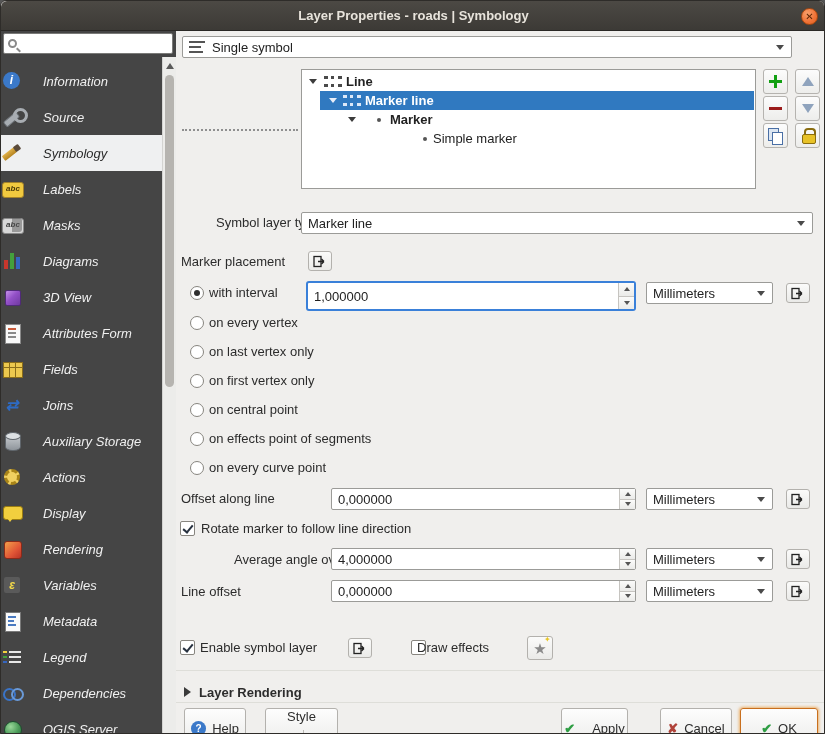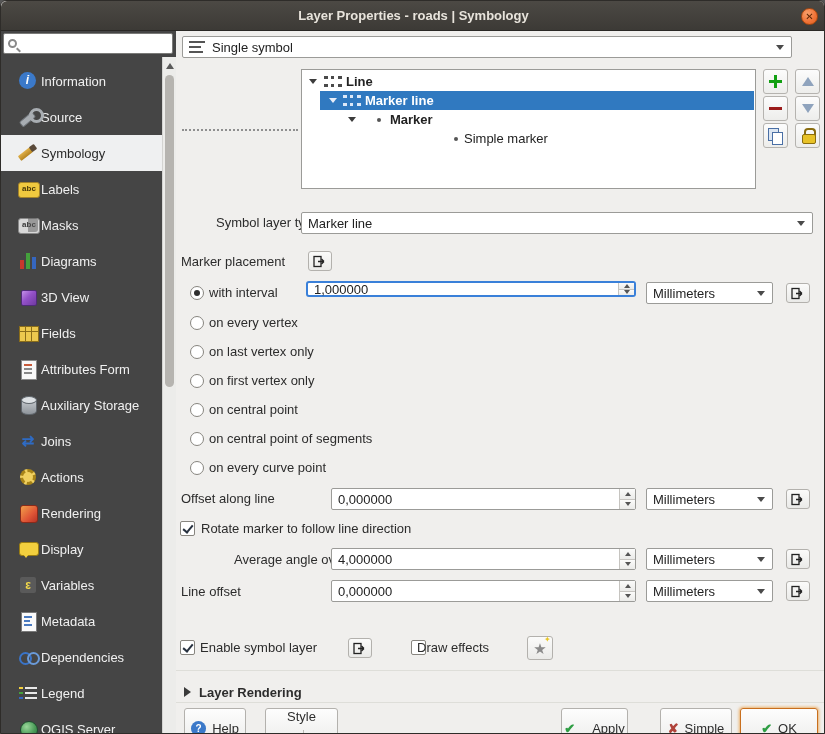--- a/index.html
+++ b/index.html
@@ -21,22 +21,22 @@
 
   
   .sidebar { position:absolute; left:0; top:30px; width:175px; height:704px; background:#454545; overflow:hidden; }
   .search-box { position:absolute; left:2px; top:2px; width:170px; height:21px; background:#fff;
                 border:1px solid #7a7a78; border-radius:2px; display:flex; align-items:center; padding:0 4px; gap:4px; }
   .mag { width:9px; height:9px; border:2px solid #8a8a8a; border-radius:50%; position:relative; flex:0 0 9px; }
   .mag::after { content:""; position:absolute; width:5px; height:2px; background:#8a8a8a; transform:rotate(45deg); left:6px; top:8px; }
   .search-input { flex:1; border:none; outline:none; font-size:12px; min-width:0; font-family:"Liberation Sans",sans-serif; }
 
   .nav { position:absolute; left:0; top:32px; width:161px; }
-  .nav-item { height:36px; display:flex; align-items:center; padding-left:16px; gap:2px;
-              color:#f0f0f0; font-size:13px; cursor:pointer; white-space:nowrap; }
+  .nav-item { height:36px; display:flex; align-items:center; padding-left:0; gap:20px;
+              color:#f0f0f0; font-size:13px; cursor:pointer; white-space:nowrap;font-style:italic; }
   .nav-item.selected { background:#eff0f1; color:#2a2a2a; }
   .nav-icon { position:relative; width:22px; height:22px; flex:0 0 22px; }
   .nav-icon::before, .nav-icon::after { position:absolute; display:block; }
 
   .ic-info::before { content:"i"; left:2px; top:2px; width:17px; height:17px; border-radius:50%; background:#3b79c9;
        color:#fff; font-style:italic; font-weight:bold; font-size:12px; line-height:17px; text-align:center; }
   .ic-source::before { content:""; left:2px; top:10px; width:15px; height:5px; background:#a8adb2; border:1px solid #70757a; border-radius:2px; transform:rotate(-40deg); }
   .ic-source::after { content:""; left:12px; top:2px; width:9px; height:9px; border:3px solid #a8adb2; border-radius:50%; }
   .ic-symbology::before { content:""; left:1px; top:9px; width:15px; height:6px; background:linear-gradient(#e0b14a,#b5831f); border-radius:1px; transform:rotate(-38deg); }
   .ic-symbology::after { content:""; left:13px; top:3px; width:6px; height:6px; background:#5a4a3a; transform:rotate(-38deg); border-radius:1px; }
@@ -202,62 +202,62 @@
       </div>
       <div class="nav-item">
         <span class="nav-icon ic-diagrams"></span>
         <span>Diagrams</span>
       </div>
       <div class="nav-item">
         <span class="nav-icon ic-3dview"></span>
         <span>3D View</span>
       </div>
       <div class="nav-item">
+        <span class="nav-icon ic-attrform"></span>
+        <span>Attributes Form</span>
+      </div>
+      <div class="nav-item">
         <span class="nav-icon ic-fields"></span>
         <span>Fields</span>
       </div>
       <div class="nav-item">
-        <span class="nav-icon ic-attrform"></span>
-        <span>Attributes Form</span>
+        <span class="nav-icon ic-joins"></span>
+        <span>Joins</span>
       </div>
       <div class="nav-item">
         <span class="nav-icon ic-auxstorage"></span>
         <span>Auxiliary Storage</span>
       </div>
       <div class="nav-item">
-        <span class="nav-icon ic-joins"></span>
-        <span>Joins</span>
-      </div>
-      <div class="nav-item">
         <span class="nav-icon ic-actions"></span>
         <span>Actions</span>
       </div>
       <div class="nav-item">
+        <span class="nav-icon ic-display"></span>
+        <span>Display</span>
+      </div>
+      <div class="nav-item">
         <span class="nav-icon ic-rendering"></span>
         <span>Rendering</span>
       </div>
       <div class="nav-item">
-        <span class="nav-icon ic-display"></span>
-        <span>Display</span>
-      </div>
-      <div class="nav-item">
         <span class="nav-icon ic-variables"></span>
         <span>Variables</span>
       </div>
       <div class="nav-item">
         <span class="nav-icon ic-metadata"></span>
         <span>Metadata</span>
       </div>
       <div class="nav-item">
+        <span class="nav-icon ic-legend"></span>
+        <span>Legend</span>
+      </div>
+      <div class="nav-item">
         <span class="nav-icon ic-dependencies"></span>
         <span>Dependencies</span>
-      </div>
-      <div class="nav-item">
-        <span class="nav-icon ic-legend"></span>
-        <span>Legend</span>
       </div>
       <div class="nav-item">
         <span class="nav-icon ic-qgisserver"></span>
         <span>QGIS Server</span>
       </div>
     </div>
     <div class="v-scroll">
       <span class="arrow-up"></span>
       <span class="thumb"></span>
     </div>
@@ -278,21 +278,21 @@
     <div class="trow selected" style="top:21px;">
       <span class="exp" style="left:9px;"></span>
       <span class="dash-ic" style="left:23px;"></span>
       <span class="tlabel b" style="left:45px;">Marker line</span>
     </div>
     <div class="trow" style="top:40px;">
       <span class="exp" style="left:46px;"></span>
       <span class="tdot" style="left:75px;"></span>
       <span class="tlabel b" style="left:88px;">Marker</span>
     </div>
-    <div class="trow" style="top:59px;margin-left:31px;">
+    <div class="trow" style="top:59px;">
       <span class="tdot" style="left:121px;"></span>
       <span class="tlabel" style="left:131px;">Simple marker</span>
     </div>
   </div>
 
   <div class="mini-btn" style="left:762px; top:68px;">
       <span class="plus-g"></span>
     </div>
   <div class="mini-btn" style="left:794px; top:68px;">
       <span class="up-g"></span>
@@ -321,21 +321,21 @@
   <span class="label" style="left:180px; top:253px;">Marker placement</span>
   <div class="dd-btn" style="left:307px; top:250px;">
     <svg width="14" height="13" viewBox="0 0 14 13">
         <rect x="1" y="1.5" width="7" height="10" fill="none" stroke="#222" stroke-width="1.3"></rect>
         <path d="M5 6.5 h6 M11 6.5 l-2.5 -2.5 M11 6.5 l-2.5 2.5" stroke="#222" stroke-width="1.3" fill="none"></path>
       </svg>
   </div>
 
   <span class="radio on" style="left:189px; top:285px;"></span>
   <span class="label" style="left:208px; top:284px;">with interval</span>
-  <div class="spin focused" style="left:305px; top:280px; width:330px; height:16px;">
+  <div class="spin focused" style="left:305px; top:280px; width:330px; height:30px;">
     <div class="val">1,000000</div>
     <div class="btns">
       <div class="up">
           <span class="tri-u"></span>
         </div>
       <div>
           <span class="tri-d"></span>
         </div>
     </div>
   </div>
@@ -356,21 +356,21 @@
   <span class="radio" style="left:189px; top:344px;"></span>
   <span class="label" style="left:208px; top:343px;">on last vertex only</span>
 
   <span class="radio" style="left:189px; top:373px;"></span>
   <span class="label" style="left:208px; top:372px;">on first vertex only</span>
 
   <span class="radio" style="left:189px; top:402px;"></span>
   <span class="label" style="left:208px; top:401px;">on central point</span>
 
   <span class="radio" style="left:189px; top:431px;"></span>
-  <span class="label" style="left:208px; top:430px;">on central point of segments</span>
+  <span class="label" style="left:208px; top:430px;">on effects point of segments</span>
 
   <span class="radio" style="left:189px; top:460px;"></span>
   <span class="label" style="left:208px; top:459px;">on every curve point</span>
 
   <span class="label" style="left:180px; top:490px;">Offset along line</span>
   <div class="spin" style="left:330px; top:487px; width:305px;">
     <div class="val">0,000000</div>
     <div class="btns">
       <div class="up">
           <span class="tri-u"></span>
@@ -469,20 +469,20 @@
     <span>Style</span>
     <span class="style-sep"></span>
     <span class="style-arrow"></span>
   </div>
   <div class="btn" style="left:560px; width:67px;gap:17px;">
     <span class="check-ic"></span>
     <span>Apply</span>
   </div>
   <div class="btn" style="left:659px; width:72px;">
     <span class="cross-ic"></span>
-    <span>Simple</span>
+    <span>Cancel</span>
   </div>
   <div class="btn focused" style="left:739px; width:78px;">
     <span class="check-ic"></span>
     <span>OK</span>
   </div>
 
 </div>
 
 </body></html>

